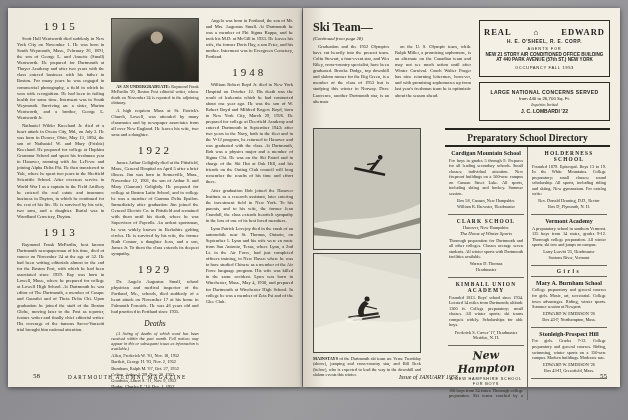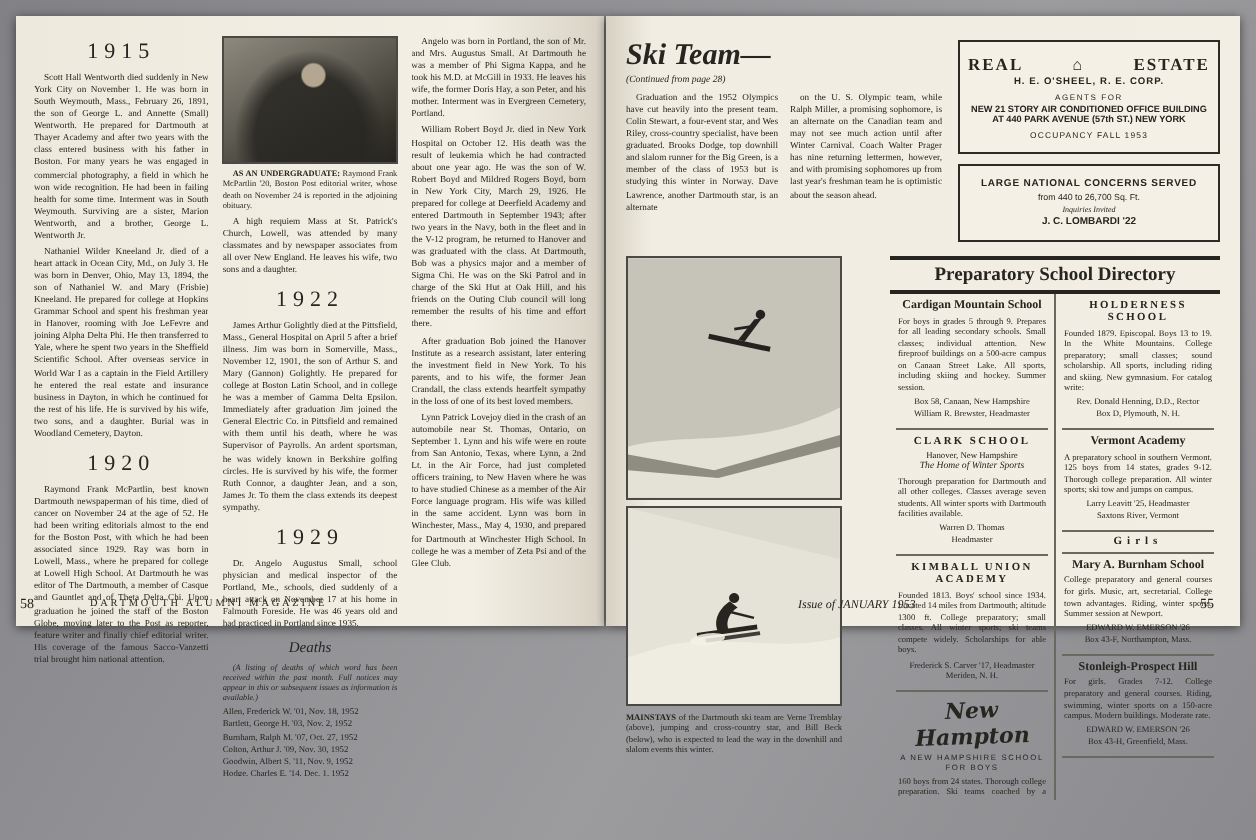--- a/index.html
+++ b/index.html
@@ -1,48 +1,48 @@
 <!DOCTYPE html>
 <html><head>
 <meta charset="utf-8">
 <style>
   * { box-sizing: border-box; margin: 0; padding: 0; }
   html,body { width:628px; height:420px; }
   body { background:#8e8d90; font-family:"Liberation Serif","DejaVu Serif",serif; color:#26251f; }
   .canvas { position:relative; width:628px; height:420px; background:linear-gradient(120deg,#828186,#9c9b9e 60%,#8b8a8e); overflow:hidden; }
-  .page { position:absolute; top:8px; height:305px; box-shadow:0 1px 5px rgba(0,0,0,.55); }
+  .page { position:absolute; top:8px; height:379px; box-shadow:0 1px 5px rgba(0,0,0,.55); }
   .page.left  { left:8px;  width:294px; background:linear-gradient(90deg,#eee9dd 0%,#f3efe4 78%,#d8d3c5 99%); }
   .page.right { left:303px; width:317px; background:linear-gradient(90deg,#d5d0c2 0%,#f1ede2 7%,#f2eee3 100%); }
 
   
   .left-inner { padding:10px 9px 0; display:flex; gap:7px; height:380px; }
   .col { flex:1; overflow:hidden; font-size:4.6px; line-height:1.32; text-align:justify; }
   .col p { margin:0 0 2px; text-indent:5px; }
   h2.year { font-size:11px; font-weight:normal; letter-spacing:3px; text-align:center; margin:5px 0 2.5px; }
   h2.year.first { margin-top:1px; }
   .photo-frame { width:100%; border:0.5px solid #4a4944; margin-bottom:2px; }
   .photo-mcpartlin { height:64px;
     background:
       radial-gradient(circle at 52% 30%, #b3a791 0 5.5px, rgba(0,0,0,0) 6.5px),
       radial-gradient(ellipse at 50% 80%, rgba(40,38,34,.85) 0 45%, rgba(0,0,0,0) 62%),
       linear-gradient(150deg,#8d897e,#605d54 45%,#343229 82%,#26241f); }
   .caption { font-size:4.2px; line-height:1.28; text-align:justify; margin-bottom:3px; }
   .cap-lead { font-weight:bold; }
   .deaths-title { font-style:italic; font-weight:normal; font-size:7.5px; text-align:center; margin:4px 0 1.5px; }
   .deaths-note { font-style:italic; font-size:4.1px; line-height:1.25; margin-bottom:2px; text-align:justify; }
   .deaths-list div { font-size:4.4px; line-height:1.42; text-align:left; padding-left:6px; text-indent:-6px; }
-  .footer-left { position:absolute; bottom:7px; left:2px; display:flex; align-items:center; gap:28px; }
+  .footer-left { position:absolute; bottom:7px; left:25px; display:flex; align-items:flex-end; gap:28px; }
   .pagenum { font-size:7px; }
   .magname { font-size:5.2px; letter-spacing:1.4px; }
 
   
   .right-inner { padding:12px 10px 0; height:392px; position:relative; }
   .row-a { display:flex; gap:8px; height:102px; }
   .ski-text { width:158px; overflow:hidden; }
-  .ski-title { font-size:15px; font-style:italic; font-weight:bold; margin-bottom:1px; }
+  .ski-title { font-size:12px; font-weight:bold; margin-bottom:1px; }
   .ski-cont { font-size:4.8px; font-style:italic; margin-bottom:3px; }
   .ski-cols { display:flex; gap:6px; }
   .ski-cols p { flex:1; font-size:4.6px; line-height:1.32; text-align:justify; text-indent:5px; }
   .ad-col { flex:1; display:flex; flex-direction:column; gap:5px; font-family:"Liberation Sans","DejaVu Sans",sans-serif; }
   .adbox { border:1px solid #2c2b26; padding:6px 4px; text-align:center; background:#f4f0e6; }
   .re-head { display:flex; justify-content:space-between; align-items:center; font-family:"Liberation Serif",serif; font-weight:bold; font-size:8.5px; letter-spacing:1px; }
   .house-icon { font-size:8px; }
   .re-firm { font-size:4.8px; letter-spacing:.5px; margin-top:2px; font-weight:bold; }
   .re-agents { font-size:4px; margin-top:1.5px; letter-spacing:.8px; }
   .re-bldg { font-size:4.6px; font-weight:bold; line-height:1.3; margin-top:1px; }
@@ -79,21 +79,21 @@
 
 <div class="canvas">
 
   <div class="page left">
     <div class="left-inner">
 
       <div class="col">
         <h2 class="year first">1915</h2>
         <p>Scott Hall Wentworth died suddenly in New York City on November 1. He was born in South Weymouth, Mass., February 26, 1891, the son of George L. and Annette (Small) Wentworth. He prepared for Dartmouth at Thayer Academy and after two years with the class entered business with his father in Boston. For many years he was engaged in commercial photography, a field in which he won wide recognition. He had been in failing health for some time. Interment was in South Weymouth. Surviving are a sister, Marion Wentworth, and a brother, George L. Wentworth Jr.</p>
         <p>Nathaniel Wilder Kneeland Jr. died of a heart attack in Ocean City, Md., on July 3. He was born in Denver, Ohio, May 13, 1894, the son of Nathaniel W. and Mary (Frisbie) Kneeland. He prepared for college at Hopkins Grammar School and spent his freshman year in Hanover, rooming with Joe LeFevre and joining Alpha Delta Phi. He then transferred to Yale, where he spent two years in the Sheffield Scientific School. After overseas service in World War I as a captain in the Field Artillery he entered the real estate and insurance business in Dayton, in which he continued for the rest of his life. He is survived by his wife, two sons, and a daughter. Burial was in Woodland Cemetery, Dayton.</p>
-        <h2 class="year">1920</h2>
+        <h2 class="year">1913</h2>
         <p>Raymond Frank McPartlin, best known Dartmouth newspaperman of his time, died of cancer on November 24 at the age of 52. He had been writing editorials almost to the end for the Boston Post, with which he had been associated since 1929. Ray was born in Lowell, Mass., where he prepared for college at Lowell High School. At Dartmouth he was editor of The Dartmouth, a member of Casque and Gauntlet and of Theta Delta Chi. Upon graduation he joined the staff of the Boston Globe, moving later to the Post as reporter, feature writer and finally chief editorial writer. His coverage of the famous Sacco-Vanzetti trial brought him national attention.</p>
       </div>
 
       <div class="col">
         <div class="photo-frame photo-mcpartlin"></div>
         <p class="caption"><span class="cap-lead">AS AN UNDERGRADUATE:</span><span> Raymond Frank McPartlin '20, Boston Post editorial writer, whose death on November 24 is reported in the adjoining obituary.</span></p>
         <p>A high requiem Mass at St. Patrick's Church, Lowell, was attended by many classmates and by newspaper associates from all over New England. He leaves his wife, two sons and a daughter.</p>
         <h2 class="year">1922</h2>
         <p>James Arthur Golightly died at the Pittsfield, Mass., General Hospital on April 5 after a brief illness. Jim was born in Somerville, Mass., November 12, 1901, the son of Arthur S. and Mary (Gannon) Golightly. He prepared for college at Boston Latin School, and in college he was a member of Gamma Delta Epsilon. Immediately after graduation Jim joined the General Electric Co. in Pittsfield and remained with them until his death, where he was Supervisor of Payrolls. An ardent sportsman, he was widely known in Berkshire golfing circles. He is survived by his wife, the former Ruth Connor, a daughter Jean, and a son, James Jr. To them the class extends its deepest sympathy.</p>
         <h2 class="year">1929</h2>
@@ -105,20 +105,21 @@
           <div>Bartlett, George H. '03, Nov. 2, 1952</div>
           <div>Burnham, Ralph M. '07, Oct. 27, 1952</div>
           <div>Colton, Arthur J. '09, Nov. 30, 1952</div>
           <div>Goodwin, Albert S. '11, Nov. 9, 1952</div>
           <div>Hodge, Charles E. '14, Dec. 1, 1952</div>
         </div>
       </div>
 
       <div class="col">
         <p>Angelo was born in Portland, the son of Mr. and Mrs. Augustus Small. At Dartmouth he was a member of Phi Sigma Kappa, and he took his M.D. at McGill in 1933. He leaves his wife, the former Doris Hay, a son Peter, and his mother. Interment was in Evergreen Cemetery, Portland.</p>
+        <h2 class="year">1948</h2>
         <p>William Robert Boyd Jr. died in New York Hospital on October 12. His death was the result of leukemia which he had contracted about one year ago. He was the son of W. Robert Boyd and Mildred Rogers Boyd, born in New York City, March 29, 1926. He prepared for college at Deerfield Academy and entered Dartmouth in September 1943; after two years in the Navy, both in the fleet and in the V-12 program, he returned to Hanover and was graduated with the class. At Dartmouth, Bob was a physics major and a member of Sigma Chi. He was on the Ski Patrol and in charge of the Ski Hut at Oak Hill, and his friends on the Outing Club council will long remember the results of his time and effort there.</p>
         <p>After graduation Bob joined the Hanover Institute as a research assistant, later entering the investment field in New York. To his parents, and to his wife, the former Jean Crandall, the class extends heartfelt sympathy in the loss of one of its best loved members.</p>
         <p>Lynn Patrick Lovejoy died in the crash of an automobile near St. Thomas, Ontario, on September 1. Lynn and his wife were en route from San Antonio, Texas, where Lynn, a 2nd Lt. in the Air Force, had just completed officers training, to New Haven where he was to have studied Chinese as a member of the Air Force language program. His wife was killed in the same accident. Lynn was born in Winchester, Mass., May 4, 1930, and prepared for Dartmouth at Winchester High School. In college he was a member of Zeta Psi and of the Glee Club.</p>
       </div>
     </div>
 
     <div class="footer-left">
       <span class="pagenum">58</span>
       <span class="magname">DARTMOUTH ALUMNI MAGAZINE</span>
     </div>
@@ -134,21 +135,21 @@
           <div class="ski-cols">
             <p>Graduation and the 1952 Olympics have cut heavily into the present team. Colin Stewart, a four-event star, and Wes Riley, cross-country specialist, have been graduated. Brooks Dodge, top downhill and slalom runner for the Big Green, is a member of the class of 1953 but is studying this winter in Norway. Dave Lawrence, another Dartmouth star, is an alternate</p>
             <p>on the U. S. Olympic team, while Ralph Miller, a promising sophomore, is an alternate on the Canadian team and may not see much action until after Winter Carnival. Coach Walter Prager has nine returning lettermen, however, and with promising sophomores up from last year's freshman team he is optimistic about the season ahead.</p>
           </div>
         </div>
         <div class="ad-col">
           <div class="adbox">
             <div class="re-head">
               <span>REAL</span>
               <span class="house-icon">⌂</span>
-              <span>ESTATE</span>
+              <span>EDWARD</span>
             </div>
             <div class="re-firm">H. E. O'SHEEL, R. E. CORP.</div>
             <div class="re-agents">AGENTS FOR</div>
             <div class="re-bldg">NEW 21 STORY AIR CONDITIONED OFFICE BUILDING AT 440 PARK AVENUE (57th ST.) NEW YORK</div>
             <div class="re-occ">OCCUPANCY FALL 1953</div>
           </div>
           <div class="adbox">
             <div class="lom-1">LARGE NATIONAL CONCERNS SERVED</div>
             <div class="lom-2">from 440 to 26,700 Sq. Ft.</div>
             <div class="lom-3">Inquiries Invited</div>

